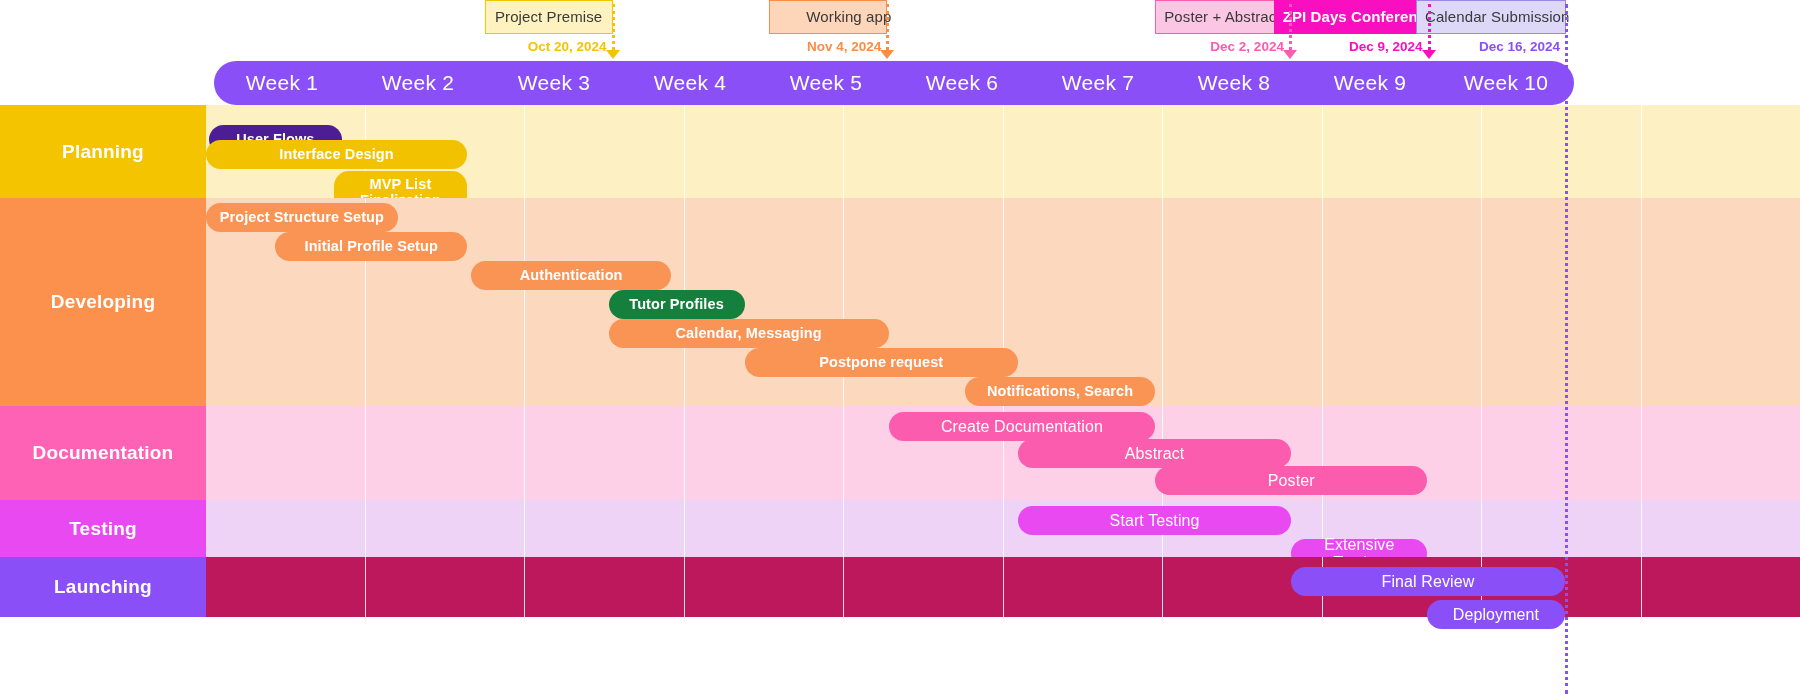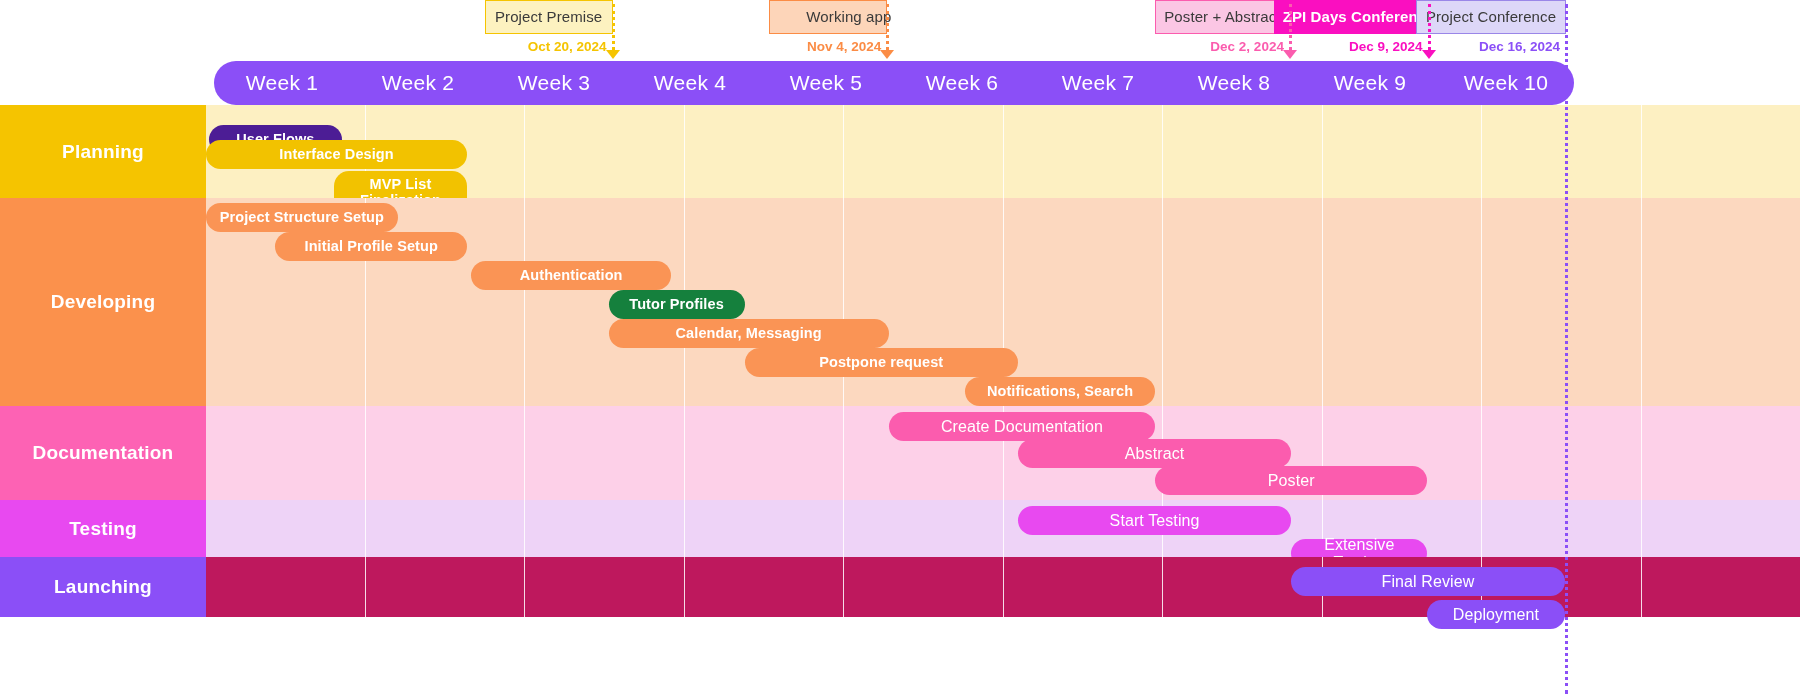--- a/index.html
+++ b/index.html
@@ -85,21 +85,21 @@
       </div>
       <div class="ms" style="left: 1154.92px; width: 135px;">
         <div class="ms-box" style="background: rgb(251, 198, 228); border-color: rgb(251, 92, 174); color: rgb(58, 58, 58);">Poster + Abstract</div>
         <div class="ms-date" style="color: rgb(251, 92, 174);">Dec 2, 2024</div>
       </div>
       <div class="ms" style="left: 1273.64px; width: 155px;">
         <div class="ms-box filled" style="background: rgb(250, 15, 192); border-color: rgb(250, 15, 192); color: rgb(255, 255, 255);">ZPI Days Conference</div>
         <div class="ms-date" style="color: rgb(250, 15, 192);">Dec 9, 2024</div>
       </div>
       <div class="ms" style="left: 1416px; width: 150px;">
-        <div class="ms-box" style="background: rgb(221, 215, 248); border-color: rgb(154, 134, 232); color: rgb(58, 58, 58);">Project Conference</div>
+        <div class="ms-box" style="background: rgb(221, 215, 248); border-color: rgb(154, 134, 232); color: rgb(58, 58, 58);">Calendar Submission</div>
         <div class="ms-date" style="color: rgb(139, 79, 247);">Dec 16, 2024</div>
       </div>
     </div>
 
   <div id="weekbar">
       <div class="weekcell">Week 1</div>
       <div class="weekcell">Week 2</div>
       <div class="weekcell">Week 3</div>
       <div class="weekcell">Week 4</div>
       <div class="weekcell">Week 5</div>

